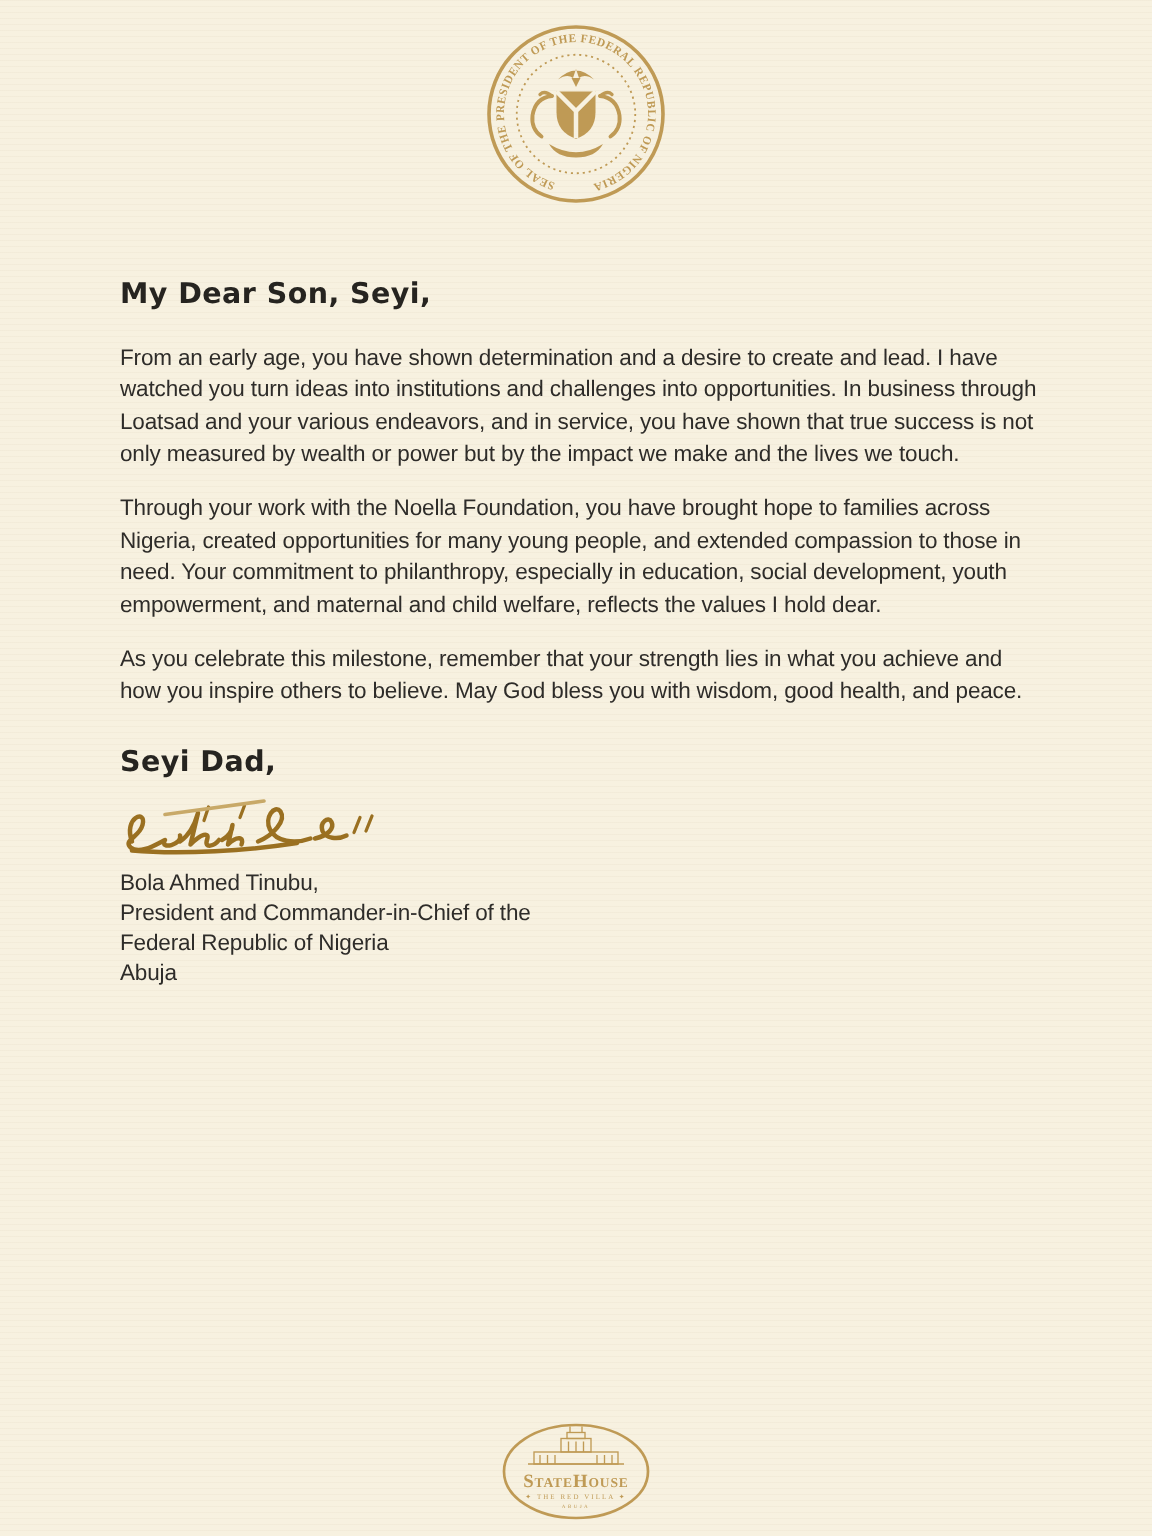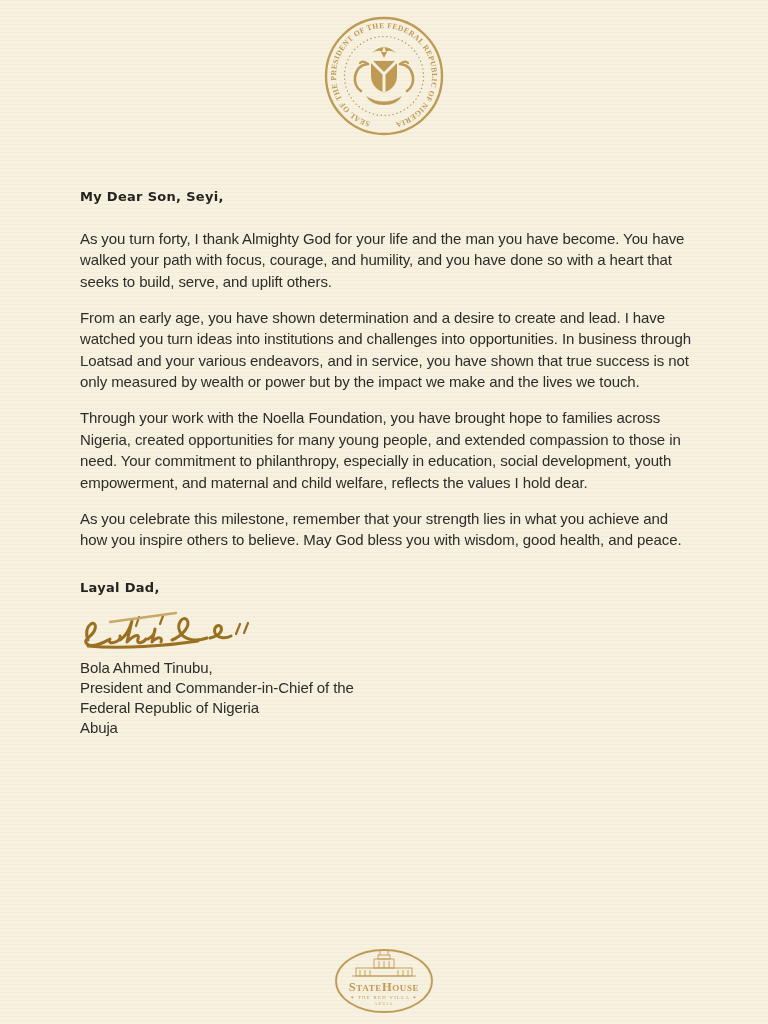--- a/index.html
+++ b/index.html
@@ -22,21 +22,21 @@
   .seal-wrap{
     position:absolute;top:14px;left:0;right:0;
     display:flex;justify-content:center;
   }
   .letter{
     position:absolute;top:186px;left:80px;width:614px;
     font-size:15px;line-height:21.5px;letter-spacing:-0.1px;
   }
   .salutation,.closing{
     font-family:"DejaVu Sans",sans-serif;
-    font-weight:700;font-size:13px;letter-spacing:0.3px;
+    font-weight:700;font-size:19px;letter-spacing:0.3px;
     color:#262420;
   }
   .salutation{margin:0 0 20px 0;}
   .paras p{margin:0 0 14.5px 0;}
   .closing{margin:26px 0 4px 0;}
   .signature-svg{display:block;margin:2px 0 4px -4px;}
   .sig-block{margin-top:4px;font-size:15px;line-height:20px;}
   .sig-name{font-weight:400;letter-spacing:-0.1px;}
   .footer-logo{
     position:absolute;left:0;right:0;bottom:6px;
@@ -76,27 +76,26 @@
         <path d="M44,82 q18,11 36,0 q-5,9 -18,9 q-13,0 -18,-9 z" fill="#bf9a55"></path>
       </g>
     </svg>
   </div>
 
   <div class="letter">
 
     <p class="salutation">My Dear Son, Seyi,</p>
 
     <div class="paras">
-        <p>As you turn forty, I thank Almighty God for your life and the man you have become. You have walked your path with focus, courage, and humility, and you have done so with a heart that seeks to build, serve, and uplift others.</p>
         <p>From an early age, you have shown determination and a desire to create and lead. I have watched you turn ideas into institutions and challenges into opportunities. In business through Loatsad and your various endeavors, and in service, you have shown that true success is not only measured by wealth or power but by the impact we make and the lives we touch.</p>
         <p>Through your work with the Noella Foundation, you have brought hope to families across Nigeria, created opportunities for many young people, and extended compassion to those in need. Your commitment to philanthropy, especially in education, social development, youth empowerment, and maternal and child welfare, reflects the values I hold dear.</p>
         <p>As you celebrate this milestone, remember that your strength lies in what you achieve and how you inspire others to believe. May God bless you with wisdom, good health, and peace.</p>
       </div>
 
-    <p class="closing">Layal Dad,</p>
+    <p class="closing">Seyi Dad,</p>
 
     <svg class="signature-svg" width="230" height="52" viewBox="0 0 230 52">
       <g fill="none" stroke="#9a7021" stroke-width="3" stroke-linecap="round" stroke-linejoin="round">
         <path d="M12,38 C6,22 22,16 19,27 C17,35 6,37 11,42 C17,47 28,40 34,37 C30,44 46,40 44,34"></path>
         <path d="M44,38 C50,34 54,26 56,19 L51,40 C58,33 64,31 62,37 C60,43 67,41 70,37"></path>
         <path d="M72,37 c4,-2 7,-6 7,-10 l-3,13 c6,-6 11,-5 9,0"></path>
         <path d="M12,44 C45,47 90,44 122,39"></path>
         <path d="M96,38 c10,-4 19,-14 15,-20 c-4,-5 -11,4 -7,12 c4,8 16,10 27,6"></path>
         <path d="M134,36 c9,-2 13,-7 11,-11 c-2,-4 -8,0 -6,6 c2,5 10,6 16,3"></path>
       </g>

